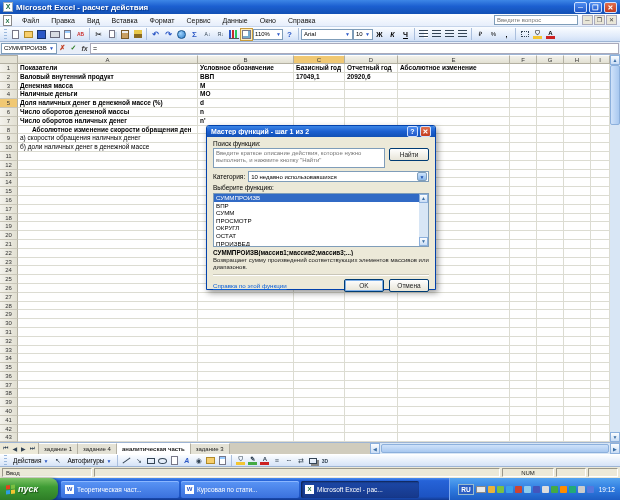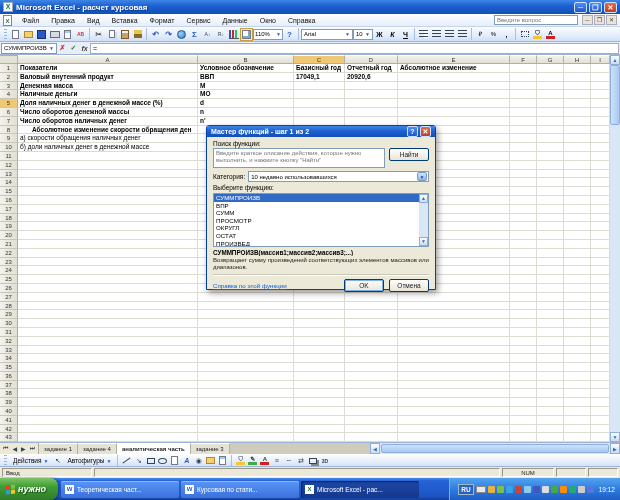--- a/index.html
+++ b/index.html
@@ -176,21 +176,21 @@
   .dsep { border-top:1px solid #c9c6b8; border-bottom:1px solid #fff; margin:3px 0; }
   .dfoot { display:flex; align-items:center; }
   .helplink { color:#0b5fd6; text-decoration:underline; font-size:6.2px; flex:1; }
   .dfoot .xpbtn { margin-left:5px; }
 </style>
 </head>
 <body>
 
 <div class="titlebar">
   <span class="appicon">X</span>
-  <span class="ttext">Microsoft Excel - расчет курсовая</span>
+  <span class="ttext">Microsoft Excel - расчет действия</span>
   <span class="wbtn">─</span>
   <span class="wbtn">❐</span>
   <span class="wbtn close">✕</span>
 </div>
 
 <div class="menubar">
   <span class="docicon">X</span>
   <span style="display:flex">
       <span class="mi">Файл</span>
       <span class="mi">Правка</span>
@@ -1022,21 +1022,21 @@
 </div>
 
 <div class="taskbar">
   <span class="startbtn">
     <span class="flag">
         <i class="f1"></i>
         <i class="f2"></i>
         <i class="f3"></i>
         <i class="f4"></i>
       </span>
-    <span>нужно</span>
+    <span>пуск</span>
   </span>
   <span class="tasks">
       <div class="task">
         <span class="tic word">W</span>
         <span class="tlb">Теоретическая част...</span>
       </div>
       <div class="task">
         <span class="tic word">W</span>
         <span class="tlb">Курсовая по стати...</span>
       </div>

